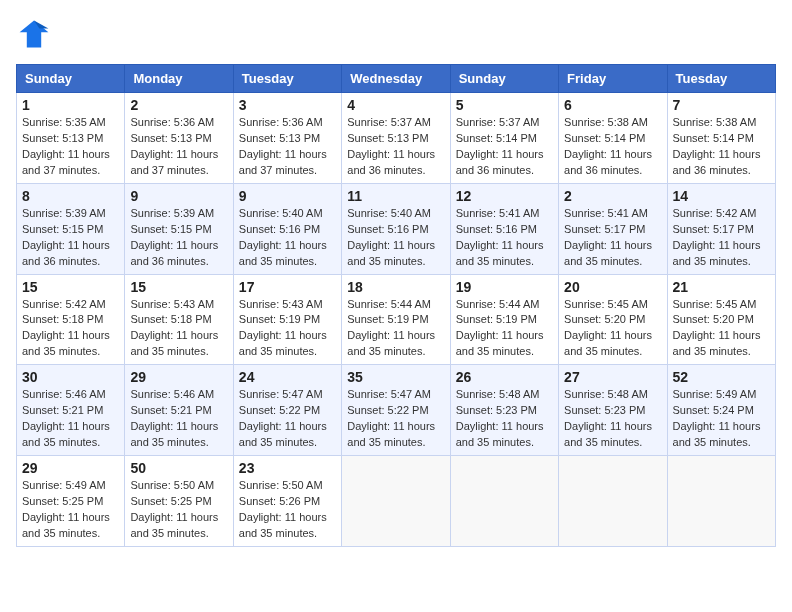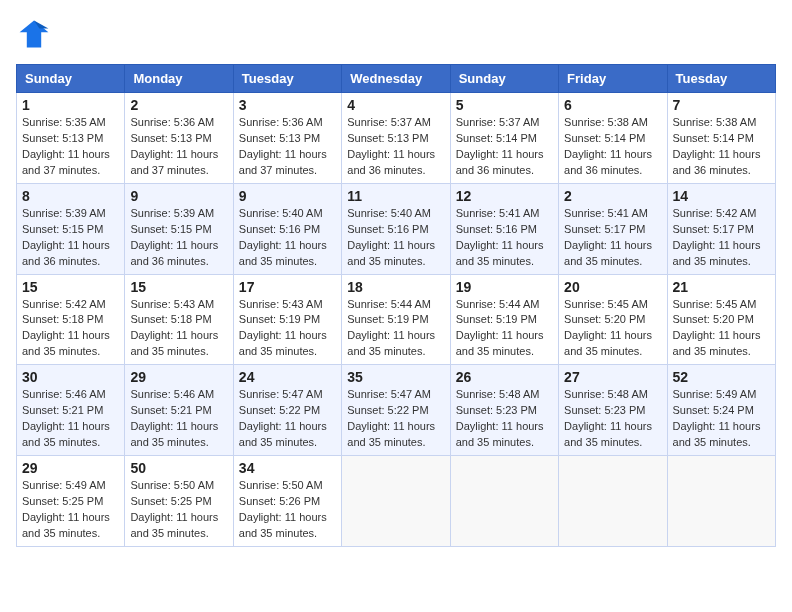--- a/index.html
+++ b/index.html
@@ -247,21 +247,21 @@
       <tr>
         <td>
           <span class="day-num">29</span>
           <div class="day-info">Sunrise: 5:49 AM<br>Sunset: 5:25 PM<br>Daylight: 11 hours<br>and 35 minutes.</div>
         </td>
         <td>
           <span class="day-num">50</span>
           <div class="day-info">Sunrise: 5:50 AM<br>Sunset: 5:25 PM<br>Daylight: 11 hours<br>and 35 minutes.</div>
         </td>
         <td>
-          <span class="day-num">34</span>
+          <span class="day-num">23</span>
           <div class="day-info">Sunrise: 5:50 AM<br>Sunset: 5:26 PM<br>Daylight: 11 hours<br>and 35 minutes.</div>
         </td>
         <td class="empty-cell"></td>
         <td class="empty-cell"></td>
         <td class="empty-cell"></td>
         <td class="empty-cell"></td>
       </tr>
     </tbody>
 </table>
 

